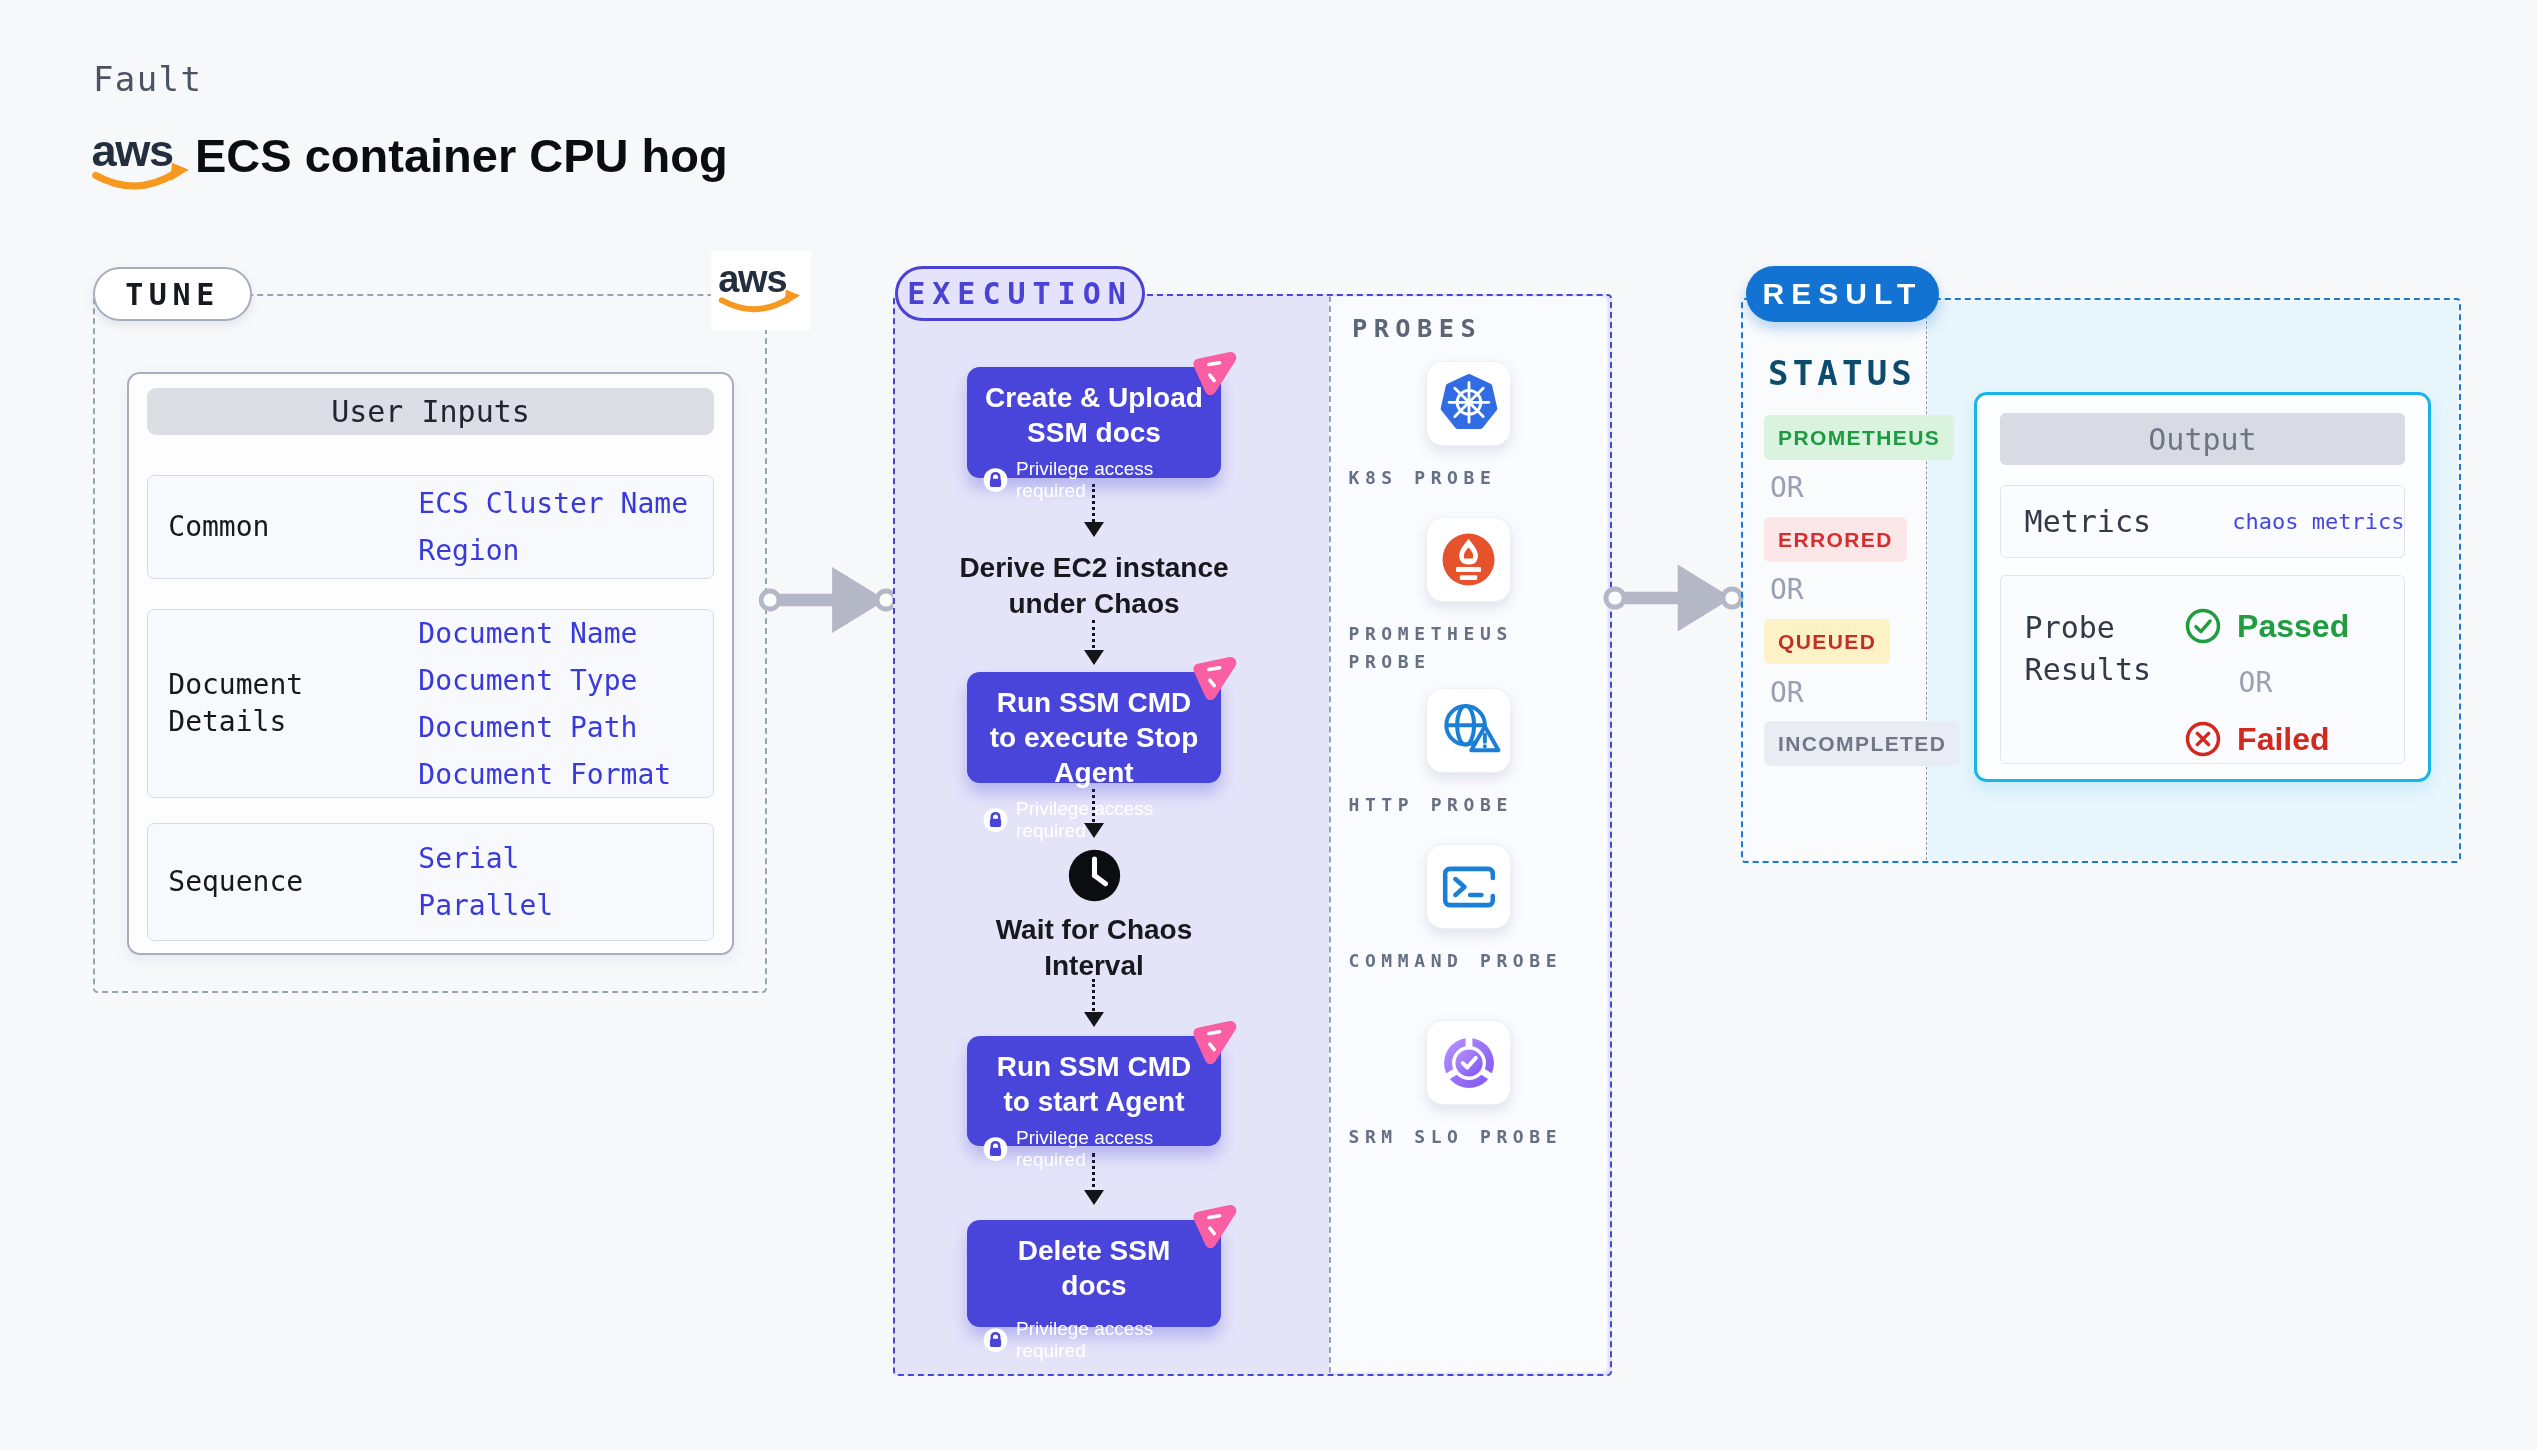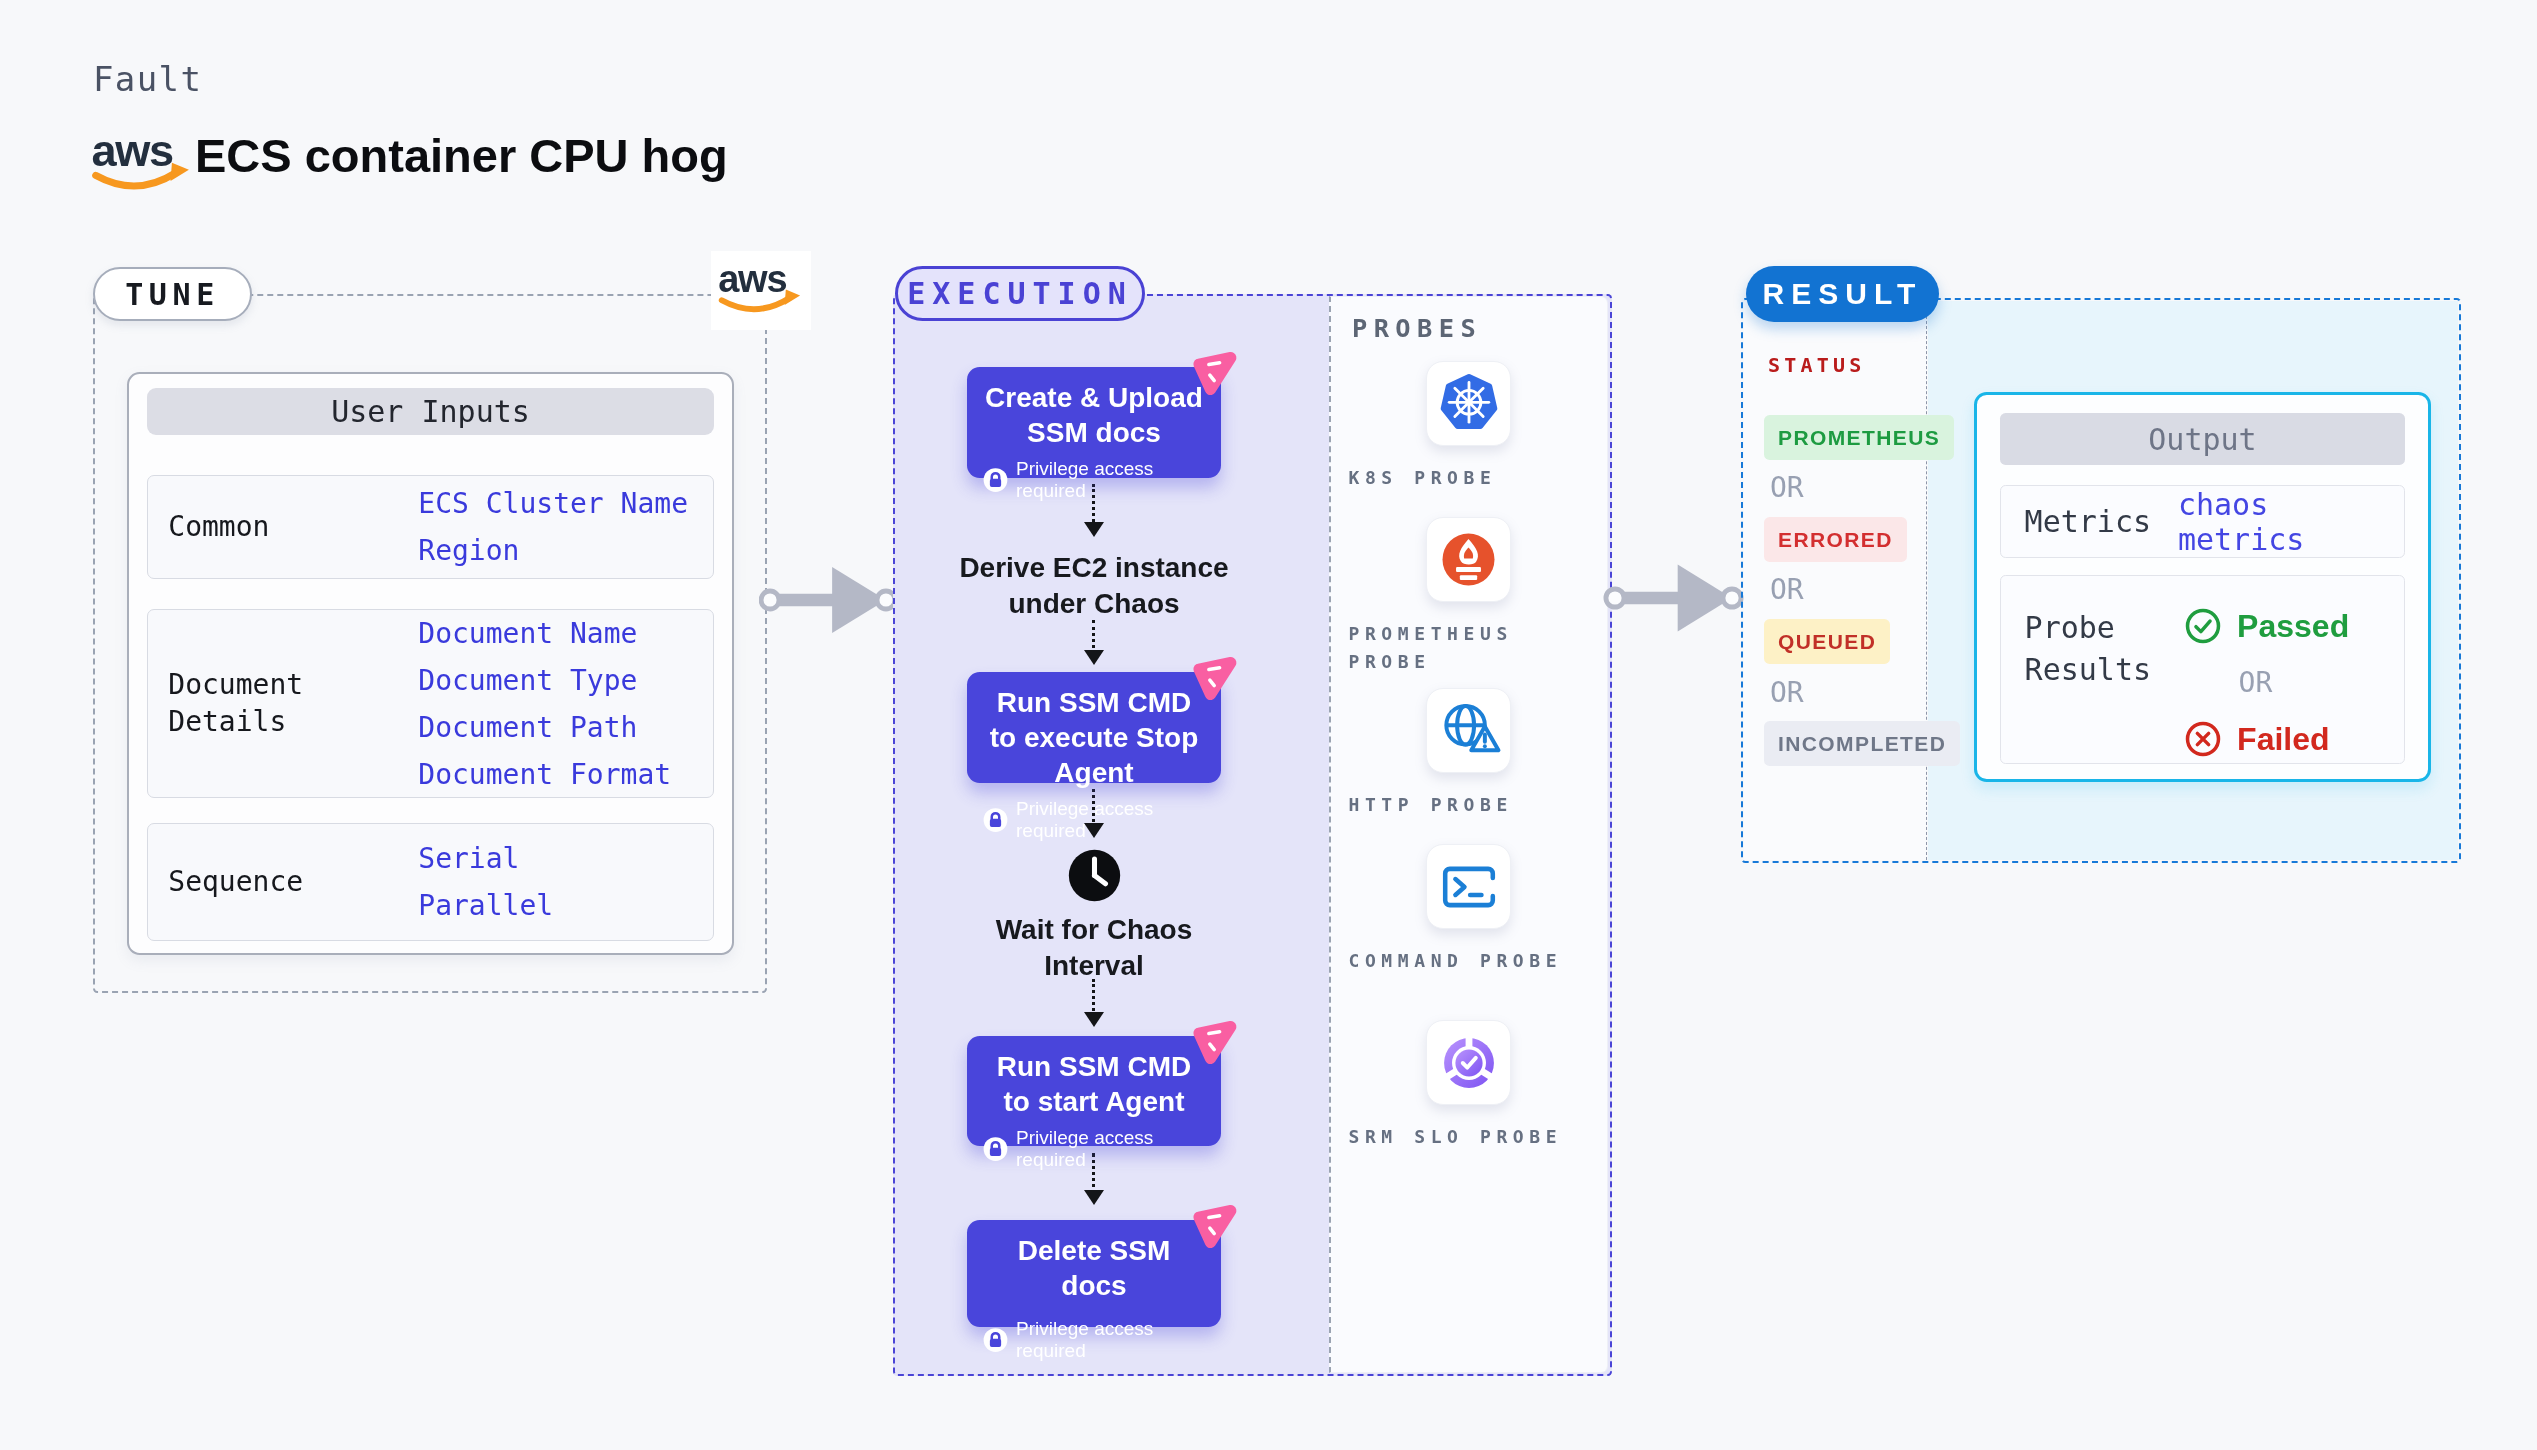--- a/index.html
+++ b/index.html
@@ -81,42 +81,42 @@
   
   .probes-label { left:1352px; top:313px; font-size:25.4px; font-weight:bold; color:#5d6675; letter-spacing:6.4px; }
   .probe-item { left:1329px; width:279px; display:flex; flex-direction:column; align-items:center; }
   .probe-tile { width:85px; height:85px; background:#ffffff; border-radius:17px;
     border:0.7px solid #eef0f5; box-shadow:0 5.6px 11.3px rgba(120,130,160,.18);
     display:flex; align-items:center; justify-content:center; }
   .probe-caption { margin-top:18.3px; width:240px; 
     font-size:18px; font-weight:600; color:#667082; letter-spacing:5.6px; line-height:1.55; }
 
   
-  .status-label { left:1768px; top:353px; font-size:20px; font-weight:bold; color:#b91c1c; letter-spacing:4.2px; }
+  .status-label { left:1768px; top:353px; font-size:34px; font-weight:bold; color:#0c4a6e; letter-spacing:4.2px; }
   .badge { left:1764px; height:45px; display:inline-flex; align-items:center;
     padding:0 14px; border-radius:5.6px;
     font-family:"Liberation Sans", sans-serif; font-weight:bold; font-size:21px; letter-spacing:1.4px; }
   .badge.success { background:#d9f3de; color:#1d9b41; }
   .badge.error   { background:#fbe7e8; color:#d32f30; }
   .badge.queued  { background:#fdf1c6; color:#c13028; }
   .badge.neutral { background:#eaecf3; color:#6f7788; }
   .or { left:1770px; font-size:28px; color:#98a0b2; }
 
   
   .out-card { left:1974px; top:392px; width:457px; height:390px; background:#fdfeff;
     border:3.5px solid #19b5e8; border-radius:12.7px; padding:18.3px 22.6px; z-index:3;
     box-shadow:0 7px 14px rgba(25,181,232,.15); }
   .out-header { height:52px; background:#d9dbe4; border-radius:5.6px; margin-bottom:20px;
     display:flex; align-items:center; justify-content:center; font-size:30px; color:#6e7587; }
   .out-row { border:1.4px solid #e2e4eb; background:#fbfcff; border-radius:5.6px;
     display:flex; padding:0 0 0 24px; }
   .out-row-metrics { height:73px; align-items:center; margin-bottom:17px;justify-content:space-between; }
   .out-row-probe { height:189px; padding-top:31px; }
   .out-label { width:159px; font-size:30px; color:#333a47; line-height:1.4; }
-  .out-value { font-size:30px; color:#4446e3; }
+  .out-value { font-size:22px; color:#4446e3; }
   .pr-stack { display:flex; flex-direction:column; gap:21px; }
   .pr-line { display:flex; align-items:center; gap:15.5px; }
   .pr-passed { font-family:"Liberation Sans", sans-serif; font-weight:bold; font-size:32px; color:#1f9d3f; }
   .pr-failed { font-family:"Liberation Sans", sans-serif; font-weight:bold; font-size:32px; color:#d2281e; }
   .pr-or { font-size:28px; color:#98a0b2; margin-left:55px; }
 
   .aws-corner { left:711px; top:251px; background:#ffffff; padding:4.2px 5.6px; z-index:4; }
 </style>
 </head>
 <body>

